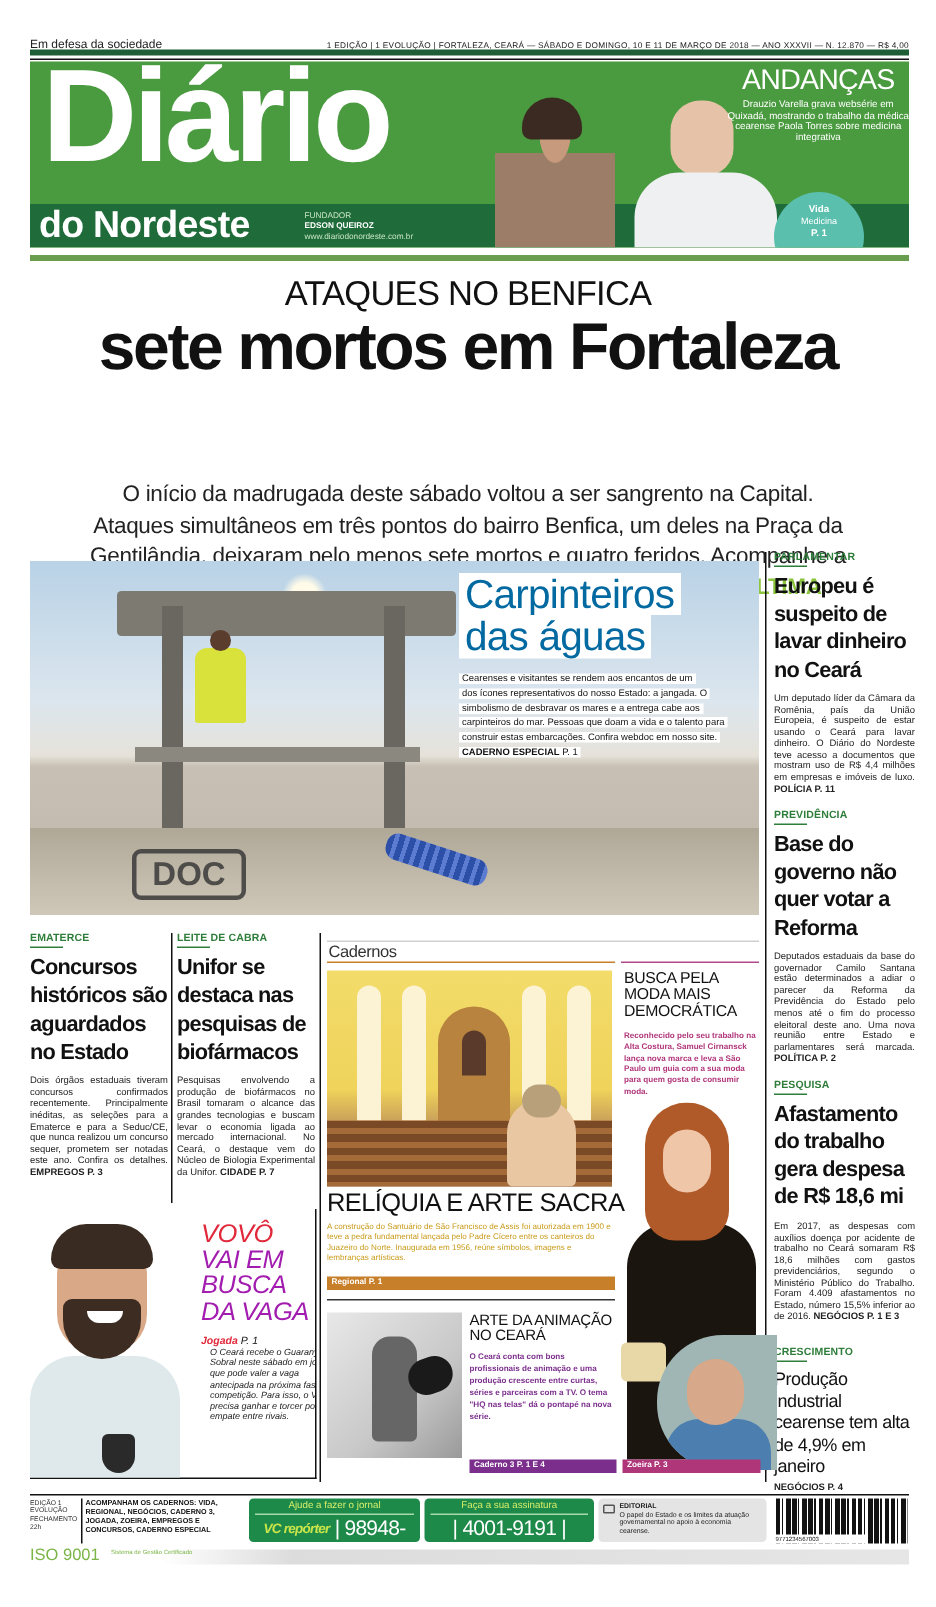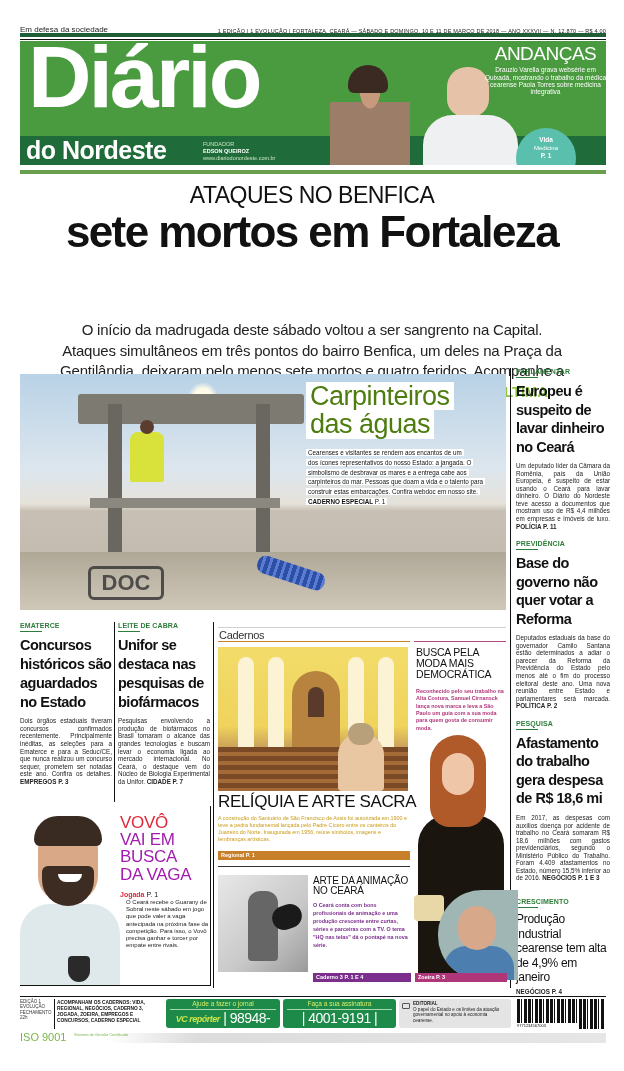--- a/index.html
+++ b/index.html
@@ -49,21 +49,21 @@
   #feat .beam { position: absolute; left: 58px; top: 20px; width: 226px; height: 30px; background: #7d7a72; border-radius: 3px; }
   #feat .post1 { position: absolute; left: 88px; top: 30px; width: 14px; height: 150px; background: #6a6760; }
   #feat .post2 { position: absolute; left: 236px; top: 30px; width: 14px; height: 150px; background: #6a6760; }
   #feat .worker { position: absolute; left: 110px; top: 58px; width: 34px; height: 50px; background: #d8e23a; border-radius: 8px 8px 2px 2px; }
   #feat .worker::before { content: ""; position: absolute; left: 10px; top: -12px; width: 14px; height: 14px; border-radius: 50%; background: #5a3d2c; }
   #feat .crossbar { position: absolute; left: 70px; top: 124px; width: 190px; height: 10px; background: #8a887f; }
   #feat .deck { position: absolute; left: 0; top: 178px; width: 100%; height: 58px; background: linear-gradient(180deg, #b0a897, #cfc7b8); }
   #feat .rope { position: absolute; left: 236px; top: 190px; width: 70px; height: 18px; background: repeating-linear-gradient(90deg, #2c4fa8 0 4px, #5b7cd0 4px 7px); border-radius: 8px; transform: rotate(18deg); }
   #feat .doc { position: absolute; left: 68px; top: 192px; width: 76px; height: 34px; border: 3px solid #3a3a3a; border-radius: 6px; font-size: 22px; font-weight: bold; color: #3a3a3a; text-align: center; line-height: 28px; opacity: 0.85; }
   #feat .title-box { position: absolute; left: 286px; top: 8px; }
-  #feat .title-line { display: inline-block; background: #ffffff; font-size: 27px; color: #4d7c0f; line-height: 1.05; padding: 0 4px; letter-spacing: -0.5px; }
+  #feat .title-line { display: inline-block; background: #ffffff; font-size: 27px; color: #0369a1; line-height: 1.05; padding: 0 4px; letter-spacing: -0.5px; }
   #feat .body { position: absolute; left: 286px; top: 74px; width: 200px; font-size: 6.3px; line-height: 1.55; color: #111; }
   #feat .body span.l { background: #ffffff; padding: 0 2px; box-decoration-break: clone; -webkit-box-decoration-break: clone; }
   #feat .body b { font-weight: bold; }
 
   
   #rcol { left: 510px; top: 368px; width: 100px; height: 620px; border-left: 1px solid #111; padding-left: 5px; }
   .sec-label { font-size: 7px; font-weight: bold; color: #2e7d3a; letter-spacing: 0.1px; }
   .sec-rule { width: 22px; height: 1px; background: #2e7d3a; margin: 2px 0 4px; }
   .rc-head { font-size: 14.5px; font-weight: bold; color: #111; line-height: 1.28; letter-spacing: -0.5px; }
   .rc-body { font-size: 6.3px; color: #222; line-height: 1.2; margin-top: 6px; text-align: justify; }
@@ -82,21 +82,21 @@
 
   
   #vovo { left: 20px; top: 806px; width: 191px; height: 180px; border-bottom: 1px solid #111; border-right: 1px solid #111; overflow: hidden; background: #fff; }
   #vovo .player { position: absolute; left: 0; top: 10px; width: 100px; height: 170px; }
   #vovo .player .face { position: absolute; left: 18px; top: 6px; width: 60px; height: 80px; background: #d8a887; border-radius: 28px 28px 26px 26px; }
   #vovo .player .hair { position: absolute; left: 14px; top: 0; width: 68px; height: 30px; background: #3a2b22; border-radius: 30px 30px 8px 8px; }
   #vovo .player .beard { position: absolute; left: 22px; top: 50px; width: 52px; height: 40px; background: #3d2c22; border-radius: 6px 6px 26px 26px; }
   #vovo .player .smile { position: absolute; left: 38px; top: 58px; width: 24px; height: 8px; background: #fff; border-radius: 0 0 10px 10px; }
   #vovo .player .shirt { position: absolute; left: 0; top: 88px; width: 100px; height: 82px; background: #dfe9ec; border-radius: 30px 30px 0 0; }
   #vovo .player .badge { position: absolute; left: 48px; top: 140px; width: 22px; height: 26px; background: #2a2a2a; border-radius: 4px 4px 11px 11px; }
-  #vovo .txt { position: absolute; left: 100px; top: 8px; width: 90px; }
+  #vovo .txt { position: absolute; left: 114px; top: 8px; width: 90px; font-style: italic; }
   #vovo .t1 { font-size: 17px; color: #e0283a; line-height: 1; letter-spacing: -0.3px; }
   #vovo .t2 { font-size: 17px; color: #a21caf; line-height: 1.02; letter-spacing: -0.3px; }
   #vovo .tag { margin-top: 8px; font-size: 7px; }
   #vovo .tag b { color: #e0283a; }
   #vovo .tbody { font-size: 6px; line-height: 1.2; color: #222; margin-top: 1px; padding-left: 6px; }
 
   
   #cad-top { left: 218px; top: 627px; width: 288px; height: 1px; background: #cfcfcf; }
   #cad-label { left: 219px; top: 629px; font-size: 11px; color: #333; letter-spacing: -0.3px; }
   #cad-rule { left: 218px; top: 641px; width: 192px; height: 1px; background: #c77f2a; }

